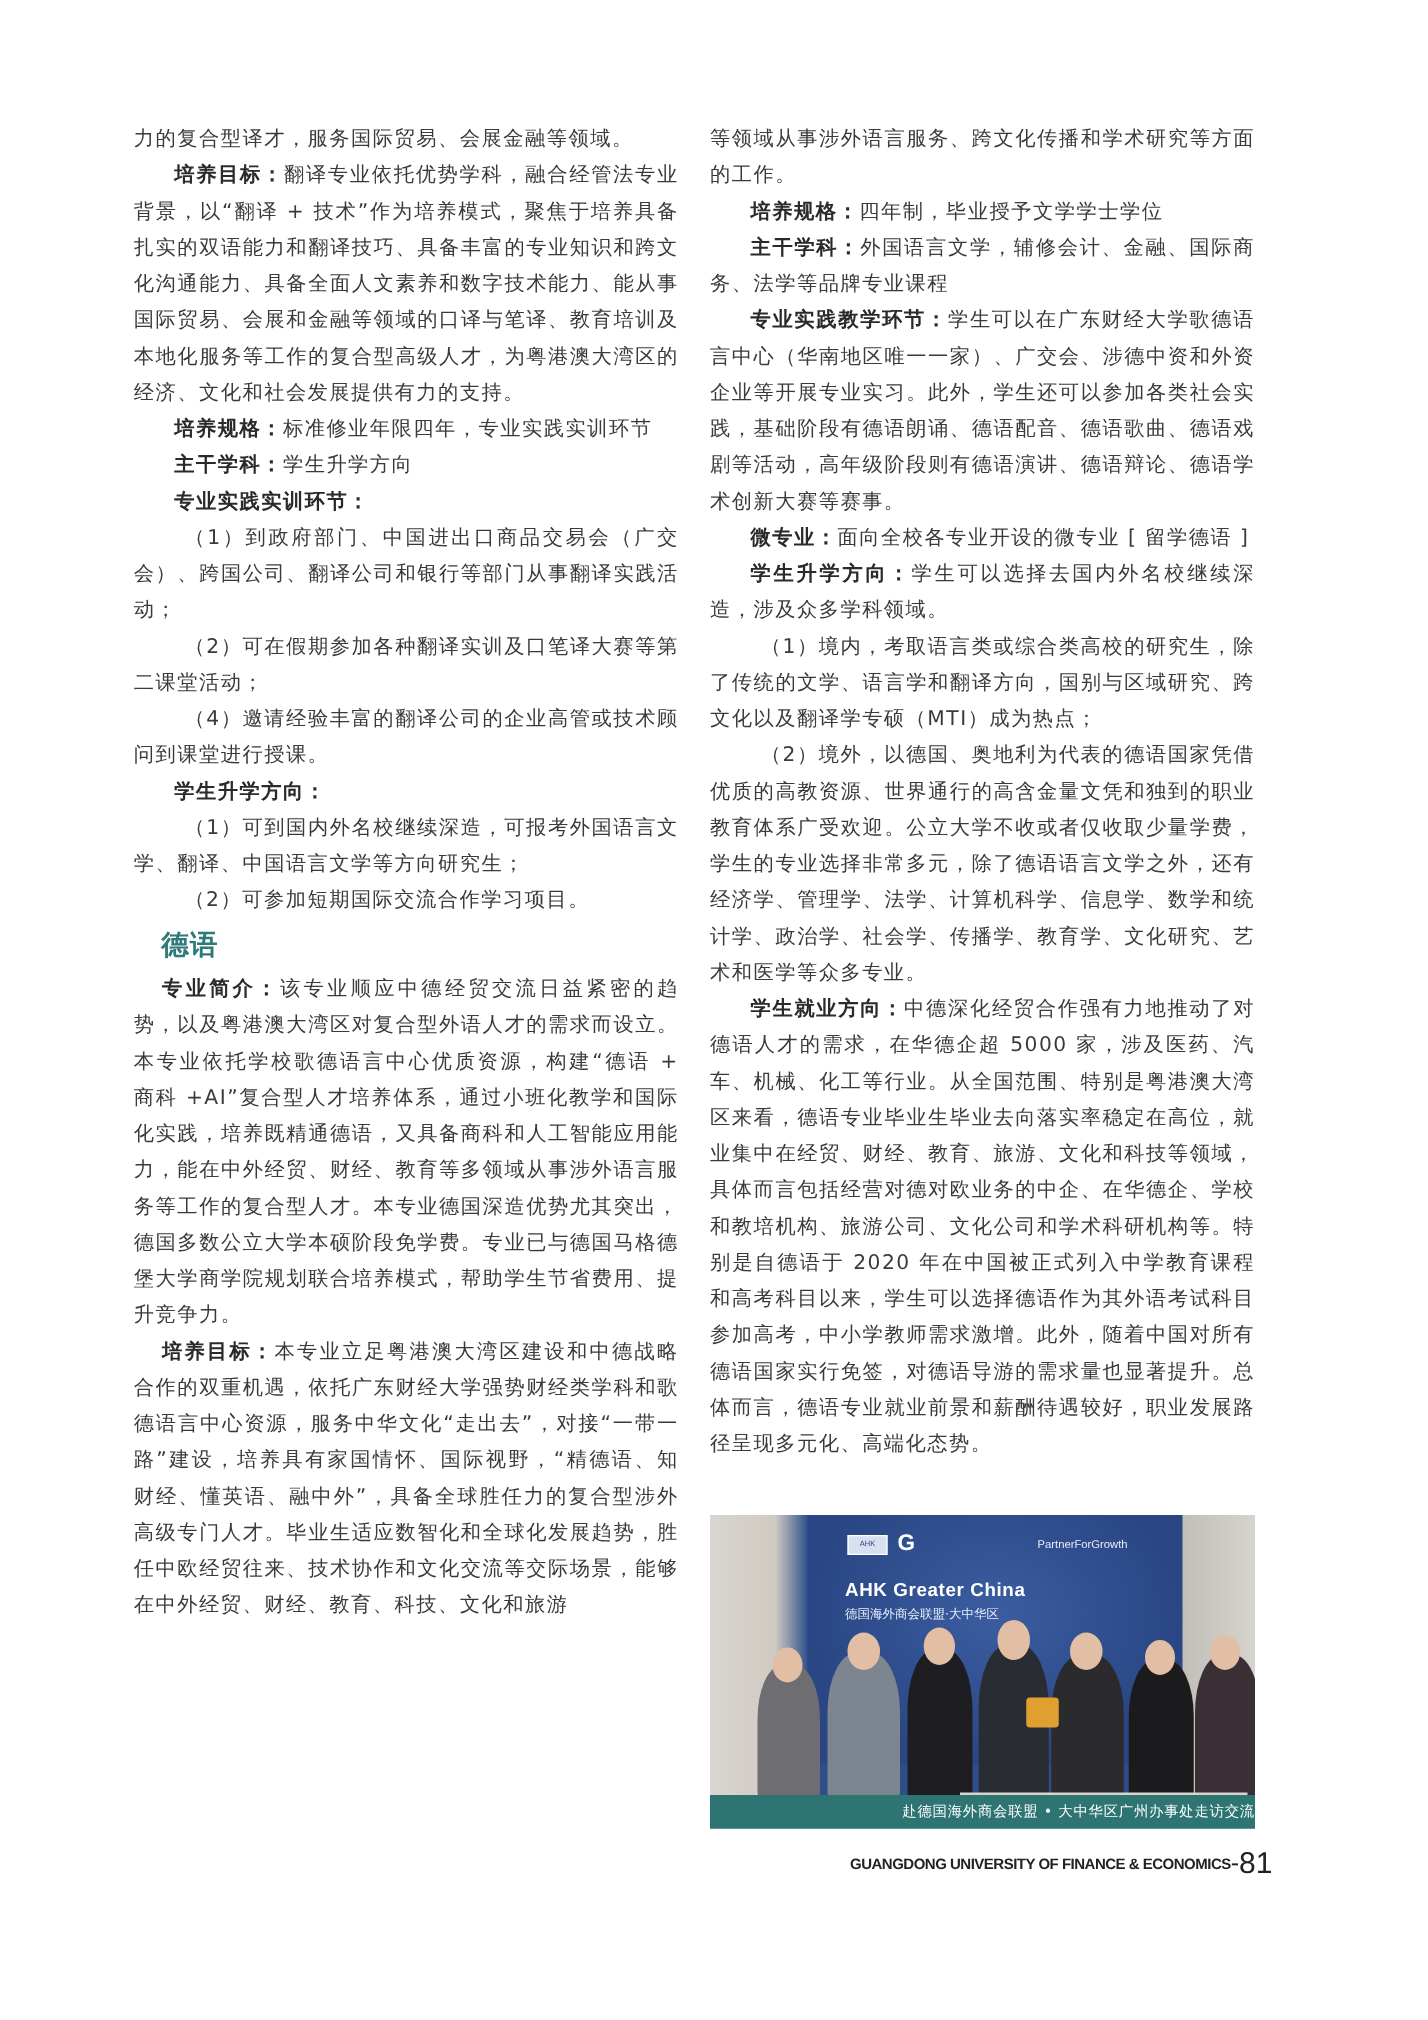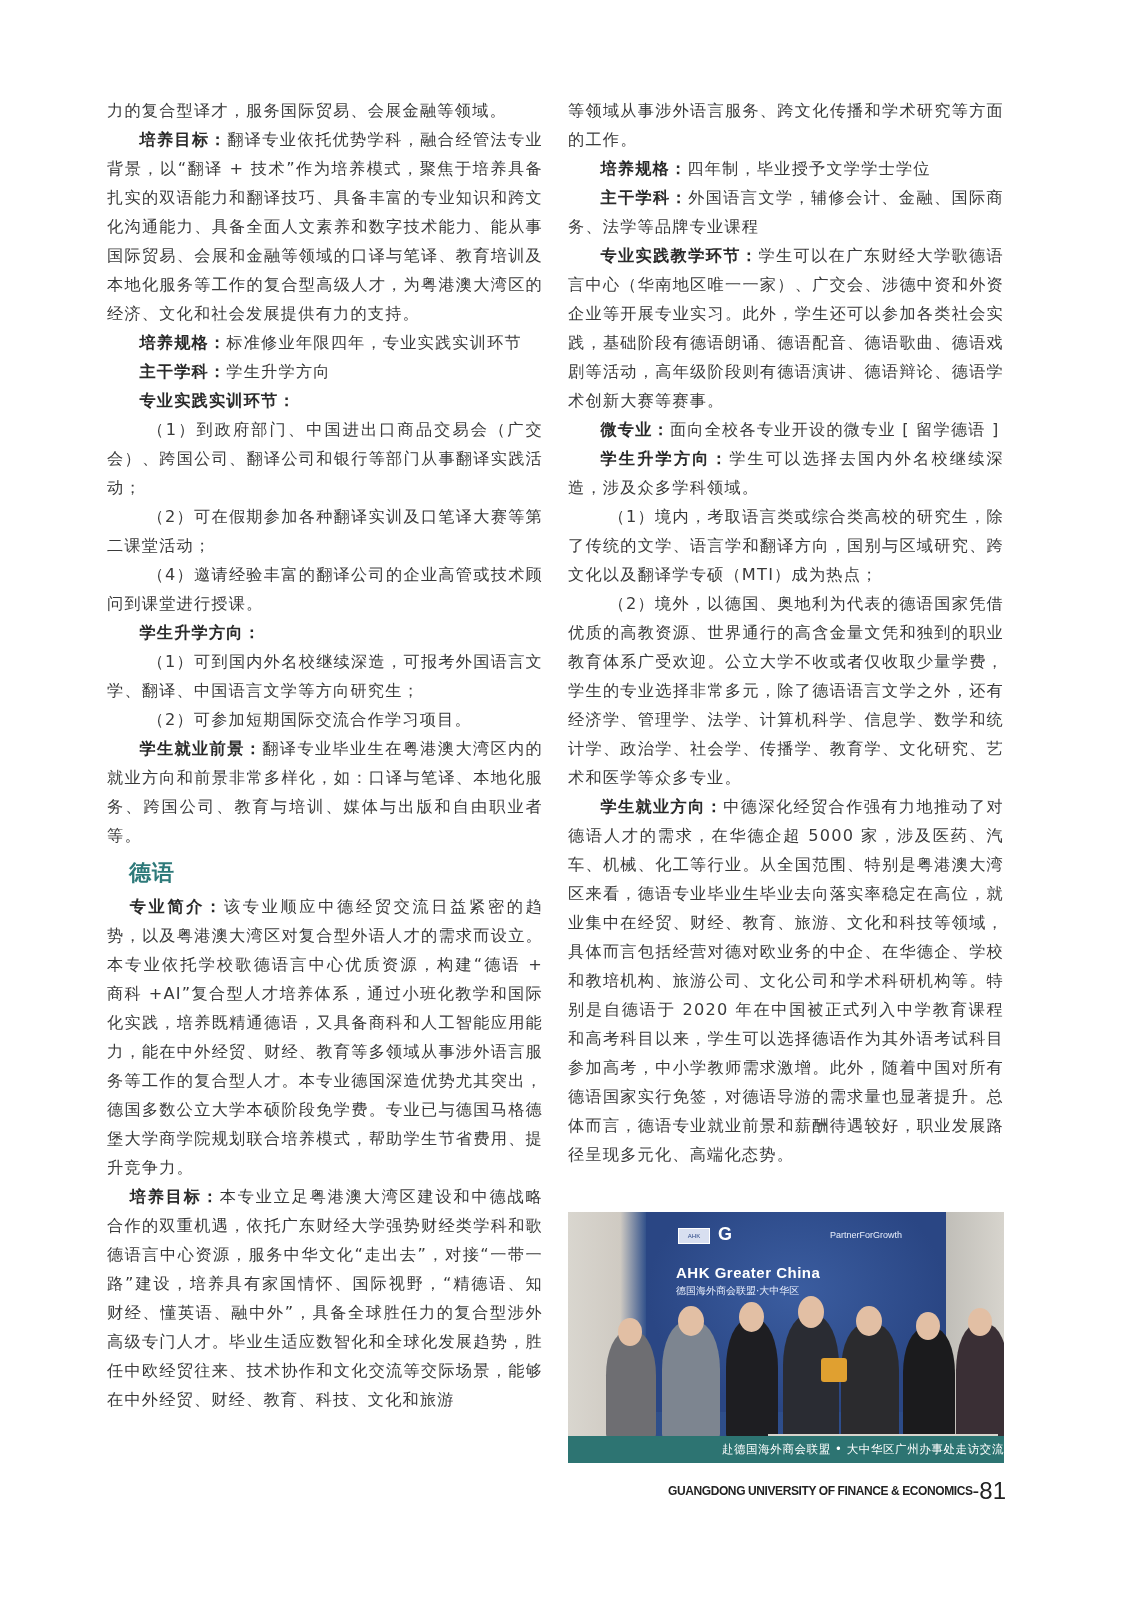--- a/index.html
+++ b/index.html
@@ -25,40 +25,39 @@
   .photo .pfg { position:absolute; left:262px; top:18px; color:#e8eefc; font-size:9px; font-family:"Liberation Sans",sans-serif; }
   .photo .ahk-title { position:absolute; left:108px; top:52px; color:#ffffff; font-weight:bold; font-size:15px; font-family:"Liberation Sans",sans-serif; letter-spacing:0.5px; }
   .photo .ahk-sub { position:absolute; left:108px; top:72px; color:#e8eefc; font-size:10px; }
   .photo .people { position:absolute; left:30px; top:88px; width:400px; height:140px; }
   .person { position:absolute; bottom:0; border-radius:40% 40% 6px 6px; }
   .head { position:absolute; border-radius:50%; background:#e2bfa4; }
   .photo .table { position:absolute; left:200px; top:222px; width:230px; height:6px; background:#d8d4cc; }
   .caption { position:absolute; left:568px; top:1436px; width:436px; height:27px; background:#2d7472;
              color:#ffffff; font-size:11.5px; line-height:27px; text-align:right; padding-right:0; box-sizing:border-box; letter-spacing:0.6px; }
   .footer { position:absolute; left:668px; top:1477px; width:330px; text-align:right; white-space:nowrap; color:#222; }
-  .footer .uni { font-family:"Liberation Sans",sans-serif; font-size:12px; letter-spacing:-0.4px; vertical-align:middle; font-weight:bold; }
+  .footer .uni { font-family:"Liberation Sans",sans-serif; font-size:12px; letter-spacing:-0.4px; vertical-align:middle; font-weight:bold;margin-left:12px; }
   .footer .dash { font-family:"Liberation Sans",sans-serif; font-size:20px; vertical-align:middle; }
   .footer .num { font-family:Liberation Sans, sans-serif; font-size:24px; vertical-align:middle; }
 </style>
 </head>
 <body>
 
 <div class="col left">
   <p class="p">力的复合型译才，服务国际贸易、会展金融等领域。</p>
   <p class="p indent"><span class="b">培养目标：</span><span>翻译专业依托优势学科，融合经管法专业背景，以“翻译 + 技术”作为培养模式，聚焦于培养具备扎实的双语能力和翻译技巧、具备丰富的专业知识和跨文化沟通能力、具备全面人文素养和数字技术能力、能从事国际贸易、会展和金融等领域的口译与笔译、教育培训及本地化服务等工作的复合型高级人才，为粤港澳大湾区的经济、文化和社会发展提供有力的支持。</span></p>
   <p class="p indent"><span class="b">培养规格：</span><span>标准修业年限四年，专业实践实训环节</span></p>
   <p class="p indent"><span class="b">主干学科：</span><span>学生升学方向</span></p>
   <p class="p indent"><span class="b">专业实践实训环节：</span></p>
   <p class="p indent1">（1）到政府部门、中国进出口商品交易会（广交会）、跨国公司、翻译公司和银行等部门从事翻译实践活动；</p>
   <p class="p indent1">（2）可在假期参加各种翻译实训及口笔译大赛等第二课堂活动；</p>
   <p class="p indent1">（4）邀请经验丰富的翻译公司的企业高管或技术顾问到课堂进行授课。</p>
   <p class="p indent"><span class="b">学生升学方向：</span></p>
   <p class="p indent1">（1）可到国内外名校继续深造，可报考外国语言文学、翻译、中国语言文学等方向研究生；</p>
   <p class="p indent1">（2）可参加短期国际交流合作学习项目。</p>
-  <p class="p indent"><span class="b">学生就业前景：</span><span>翻译专业毕业生在粤港澳大湾区内的就业方向和前景非常多样化，如：口译与笔译、本地化服务、跨国公司、教育与培训、媒体与出版和自由职业者等。</span></p>
   <div class="heading">德语</div>
   <p class="p indent" style="text-indent:1.4em"><span class="b">专业简介：</span><span>该专业顺应中德经贸交流日益紧密的趋势，以及粤港澳大湾区对复合型外语人才的需求而设立。本专业依托学校歌德语言中心优质资源，构建“德语 + 商科 +AI”复合型人才培养体系，通过小班化教学和国际化实践，培养既精通德语，又具备商科和人工智能应用能力，能在中外经贸、财经、教育等多领域从事涉外语言服务等工作的复合型人才。本专业德国深造优势尤其突出，德国多数公立大学本硕阶段免学费。专业已与德国马格德堡大学商学院规划联合培养模式，帮助学生节省费用、提升竞争力。</span></p>
   <p class="p indent" style="text-indent:1.4em"><span class="b">培养目标：</span><span>本专业立足粤港澳大湾区建设和中德战略合作的双重机遇，依托广东财经大学强势财经类学科和歌德语言中心资源，服务中华文化“走出去”，对接“一带一路”建设，培养具有家国情怀、国际视野，“精德语、知财经、懂英语、融中外”，具备全球胜任力的复合型涉外高级专门人才。毕业生适应数智化和全球化发展趋势，胜任中欧经贸往来、技术协作和文化交流等交际场景，能够在中外经贸、财经、教育、科技、文化和旅游</span></p>
 </div>
 
 <div class="col right">
   <p class="p">等领域从事涉外语言服务、跨文化传播和学术研究等方面的工作。</p>
   <p class="p indent"><span class="b">培养规格：</span><span>四年制，毕业授予文学学士学位</span></p>
   <p class="p indent"><span class="b">主干学科：</span><span>外国语言文学，辅修会计、金融、国际商务、法学等品牌专业课程</span></p>
   <p class="p indent"><span class="b">专业实践教学环节：</span><span>学生可以在广东财经大学歌德语言中心（华南地区唯一一家）、广交会、涉德中资和外资企业等开展专业实习。此外，学生还可以参加各类社会实践，基础阶段有德语朗诵、德语配音、德语歌曲、德语戏剧等活动，高年级阶段则有德语演讲、德语辩论、德语学术创新大赛等赛事。</span></p>

